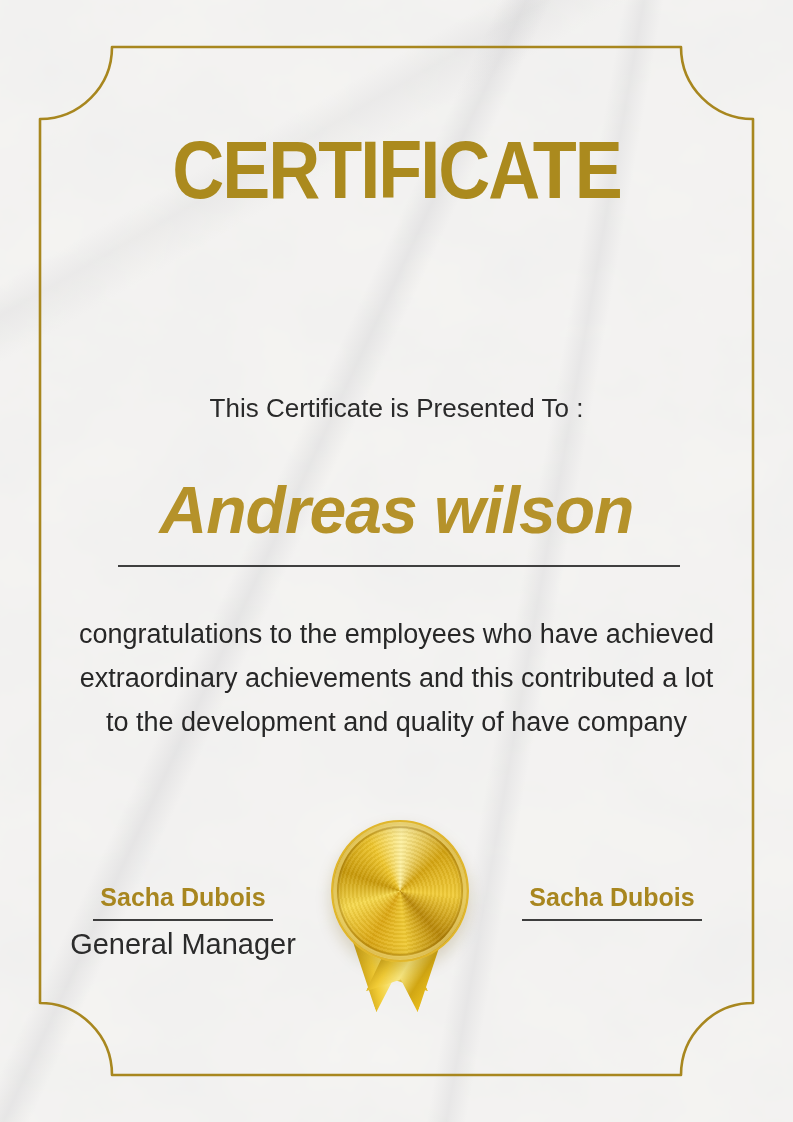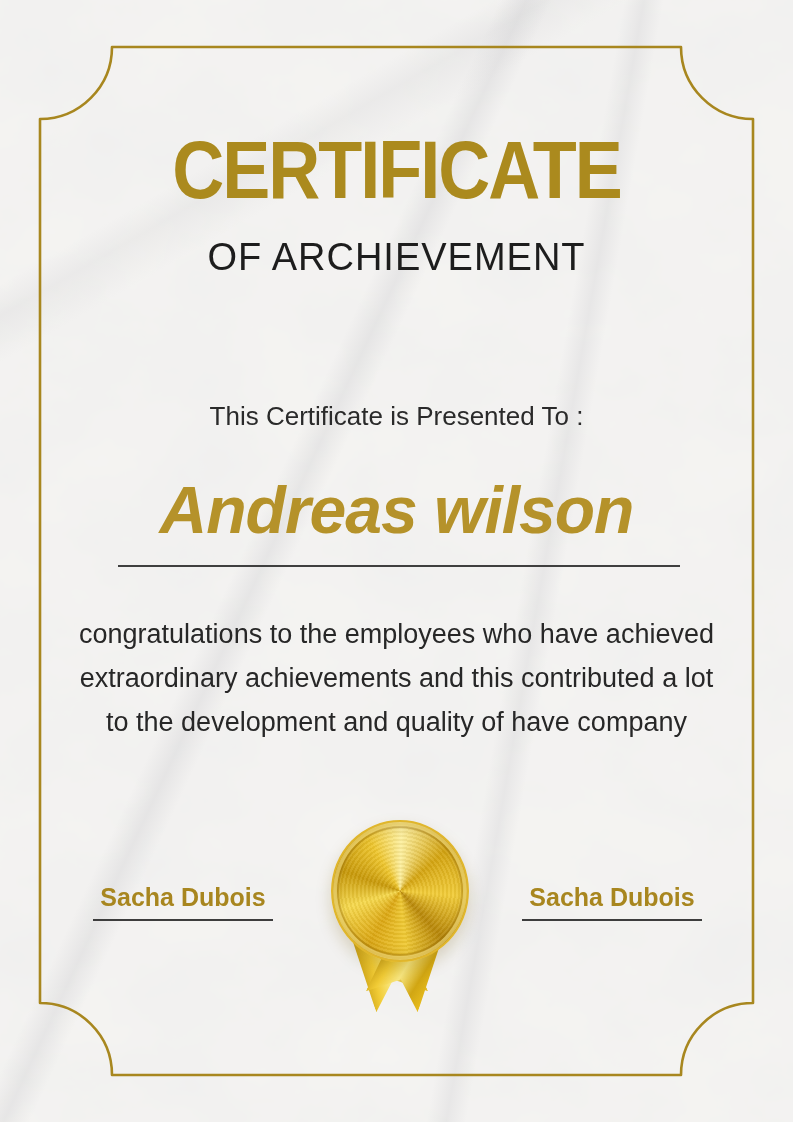--- a/index.html
+++ b/index.html
@@ -30,21 +30,21 @@
     letter-spacing:-2px;
     transform:scaleY(1.12);
   }
   .subtitle{
     top:238px;
     font-size:38px;font-weight:500;line-height:1;
     color:#1d1d1d;
     letter-spacing:1px;
   }
   .presented{
-    top:400px;
+    top:392px;
     font-size:26px;line-height:1.3;
     color:#2a2a2a;
   }
   .recipient{
     top:468px;
     font-size:66px;line-height:1.3;
     font-style:italic;font-weight:600;
     color:#b5922a;
     letter-spacing:-1px;
     text-align:center;
@@ -116,21 +116,20 @@
     <rect width="793" height="1122" filter="url(#marble)"></rect>
   </svg>
   <div class="veins"></div>
 
   <svg class="frame-svg" width="793" height="1122" xmlns="http://www.w3.org/2000/svg">
     <path d="M 112 47 H 681 A 72 72 0 0 0 753 119 V 1003 A 72 72 0 0 0 681 1075 H 112 A 72 72 0 0 0 40 1003 V 119 A 72 72 0 0 0 112 47 Z" fill="none" stroke="#a8871f" stroke-width="2.6" stroke-linejoin="round"></path>
   </svg>
 
   <div class="layer title">CERTIFICATE</div>
 
-  <div class="layer subtitle">OF ARCHIEVEMENT</div>
 
   <div class="layer presented">This Certificate is Presented To :</div>
 
   <div class="layer recipient">Andreas wilson</div>
 
   <div class="name-rule"></div>
 
   <div class="layer body-text">
     <div>congratulations to the employees who have achieved</div>
     <div>extraordinary achievements and this contributed a lot</div>
@@ -139,20 +138,21 @@
 
   <div class="medal">
     <div class="ribbon left"></div>
     <div class="ribbon right"></div>
     <div class="medal-circle"></div>
   </div>
 
   <div class="sig left">
     <div class="sig-name">Sacha Dubois</div>
     <div class="sig-rule"></div>
+    <div class="sig-role">General Manager</div>
   </div>
 
   <div class="sig right">
     <div class="sig-name">Sacha Dubois</div>
     <div class="sig-rule"></div>
   </div>
 
 </div>
 
 </body></html>

